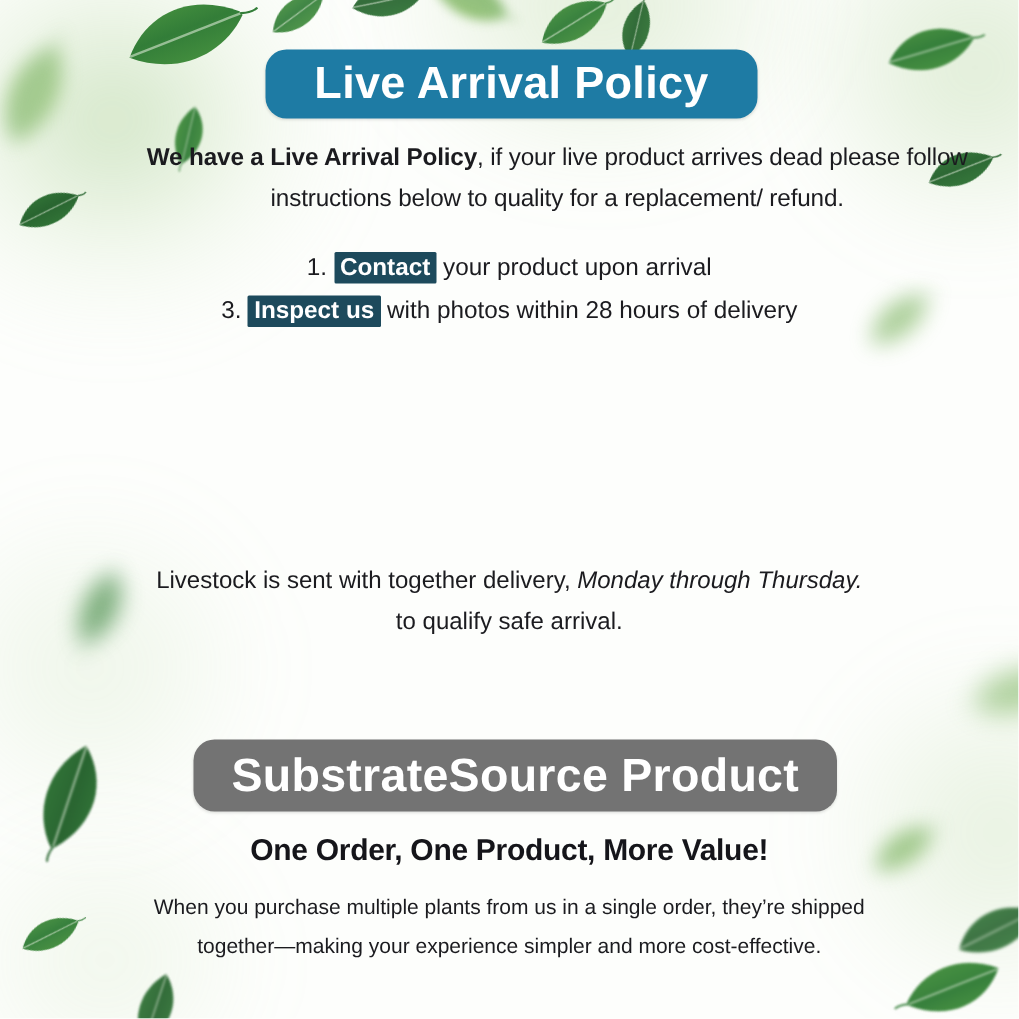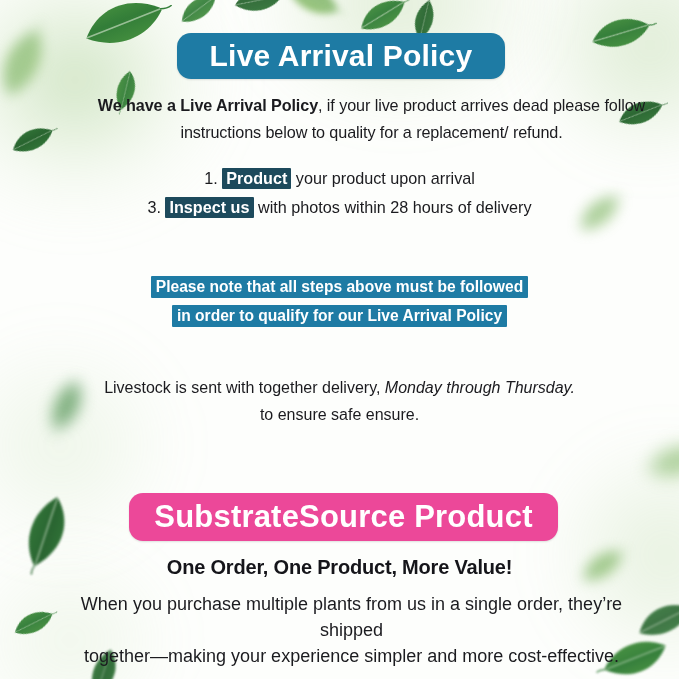--- a/index.html
+++ b/index.html
@@ -93,21 +93,21 @@
   }
   .banner-1 {
     left: 177px; top: 33px;
     width: 328px; height: 46px;
     background: #1e7ba4;
     font-size: 30px;
   }
   .banner-2 {
     left: 129px; top: 493px;
     width: 429px; height: 48px;
-    background: #ec4899;
+    background: #737373;
     font-size: 31px;
   }
 
   .para {
     position: absolute;
     text-align: center;
     color: #1b1b1f;
     font-family: "Liberation Sans", sans-serif;
   }
 
@@ -162,23 +162,23 @@
   .subtitle {
     left: 60px; top: 556px;
     width: 559px;
     font-size: 20px;
     font-weight: bold;
     color: #15151a;
     letter-spacing: -0.2px;
   }
 
   .outro {
-    left: 72px; top: 591px;
+    left: 60px; top: 591px;
     width: 559px;
-    font-size: 18px;
+    font-size: 14px;
     line-height: 26px;
   }
 </style>
 </head>
 <body>
 
 <div id="page">
 
   <div class="wash wash-tl"></div>
   <div class="wash wash-tm"></div>
@@ -476,45 +476,37 @@
       <span>Live Arrival Policy</span>
     </div>
 
     <div class="para intro">
       <b>We have a Live Arrival Policy</b><span>, if your live product arrives dead please follow instructions below to quality for a replacement/ refund.</span>
     </div>
 
     <div class="para steps">
       <div class="row">
         <span>1.</span>
-        <span class="hl-dark">Product</span>
+        <span class="hl-dark">Contact</span>
         <span>your product upon arrival</span>
       </div>
       <div class="row">
         <span>3.</span>
         <span class="hl-dark">Inspect us</span>
         <span>with photos within 28 hours of delivery</span>
       </div>
     </div>
 
-    <div class="para note">
-      <div>
-        <span class="hl-blue">Please note that all steps above must be followed</span>
-      </div>
-      <div>
-        <span class="hl-blue">in order to qualify for our Live Arrival Policy</span>
-      </div>
-    </div>
 
     <div class="para livestock">
       <div>
         <span>Livestock is sent with together delivery, </span><i>Monday through Thursday.</i>
       </div>
       <div>
-        <span>to ensure safe ensure.</span>
+        <span>to qualify safe arrival.</span>
       </div>
     </div>
 
     <div class="banner banner-2">
       <span>SubstrateSource Product</span>
     </div>
 
     <div class="para subtitle">One Order, One Product, More Value!</div>
 
     <div class="para outro">

